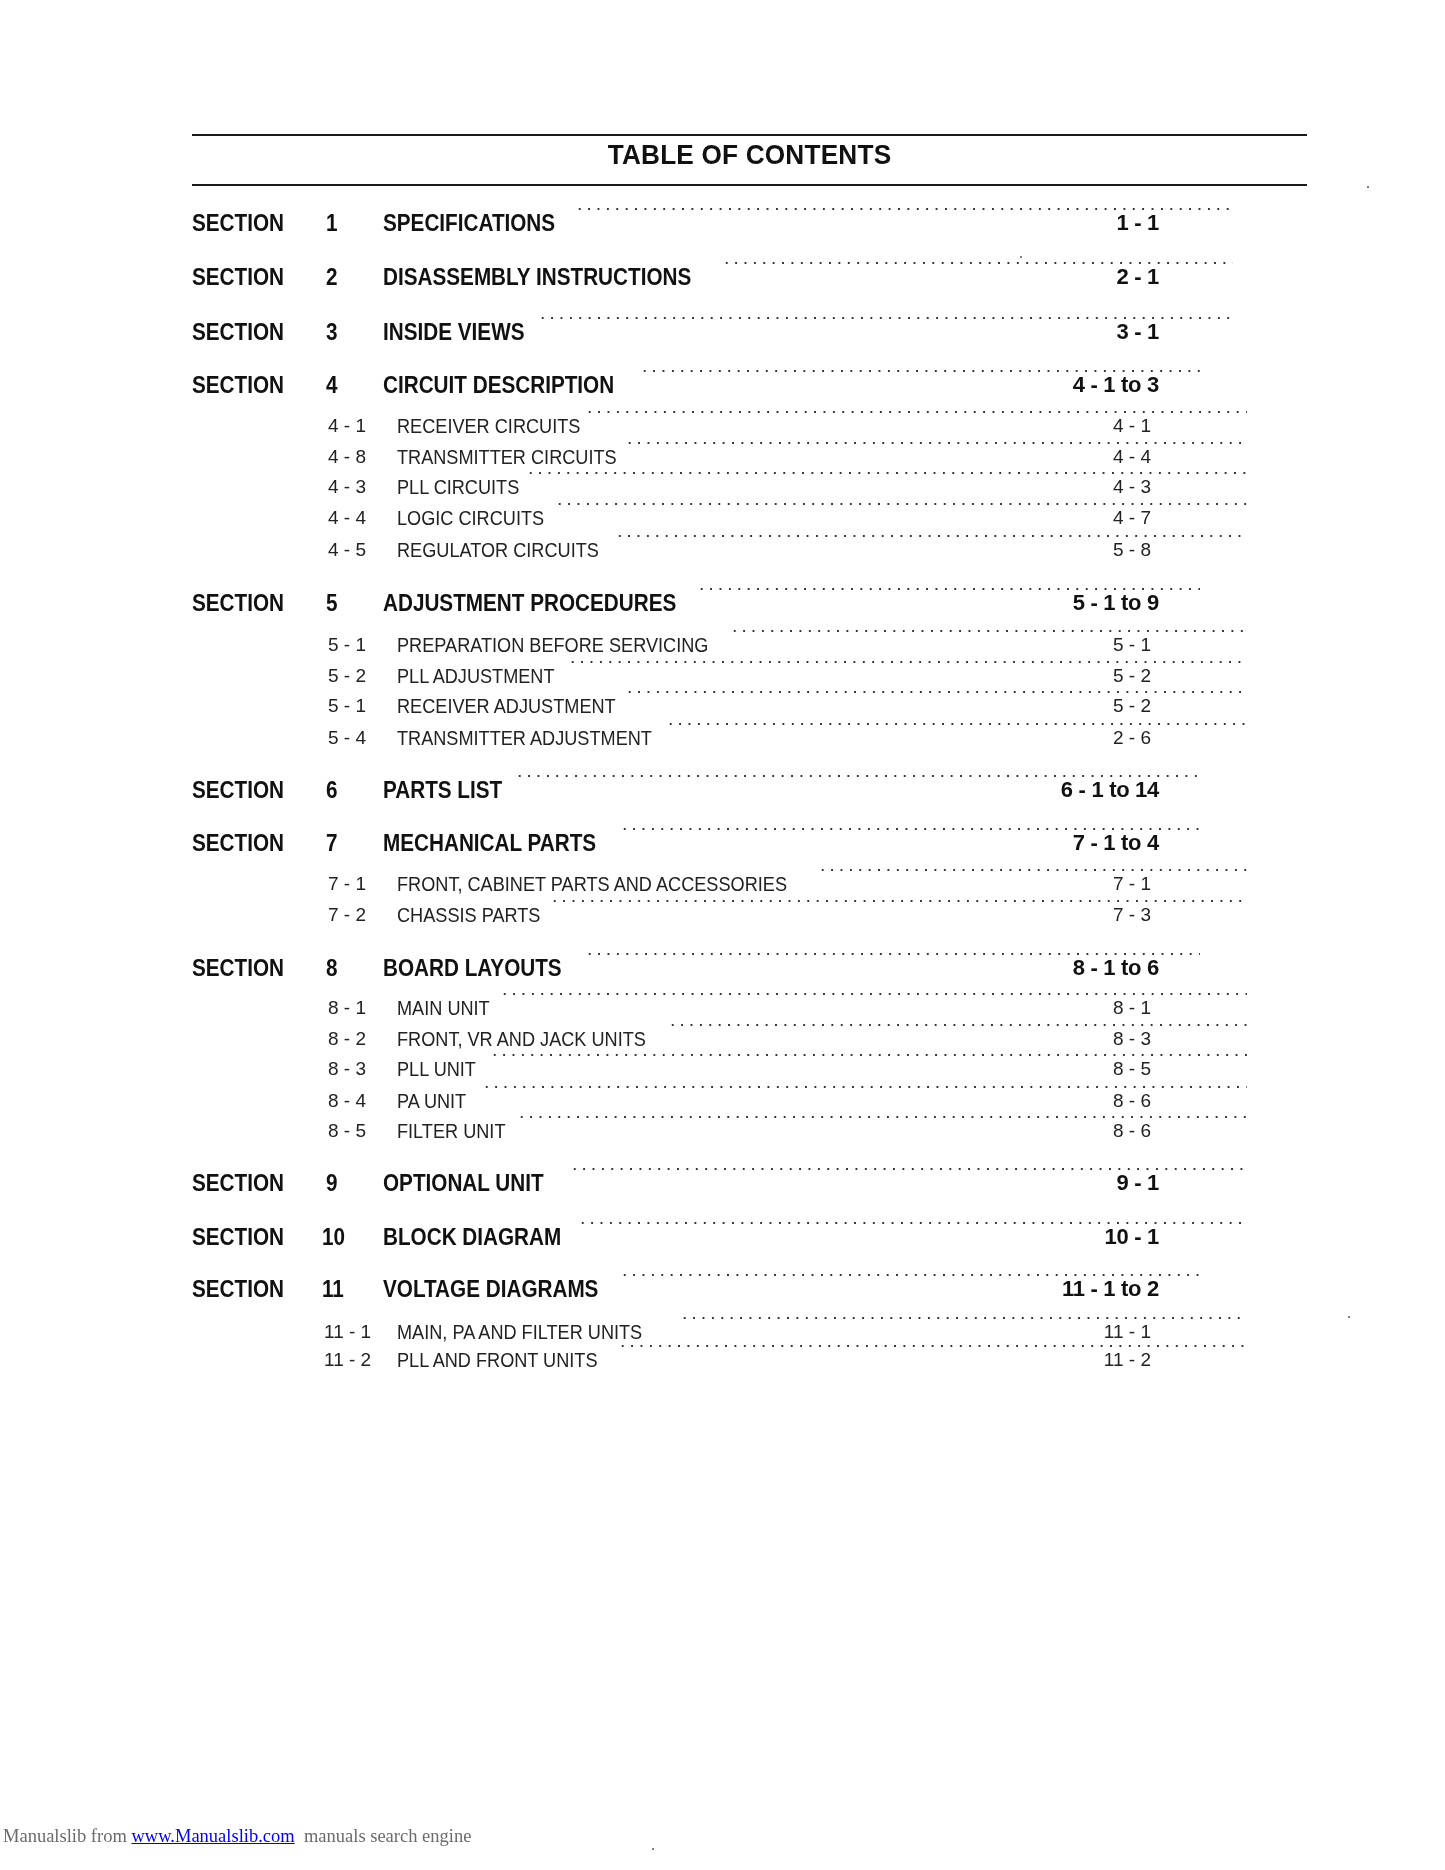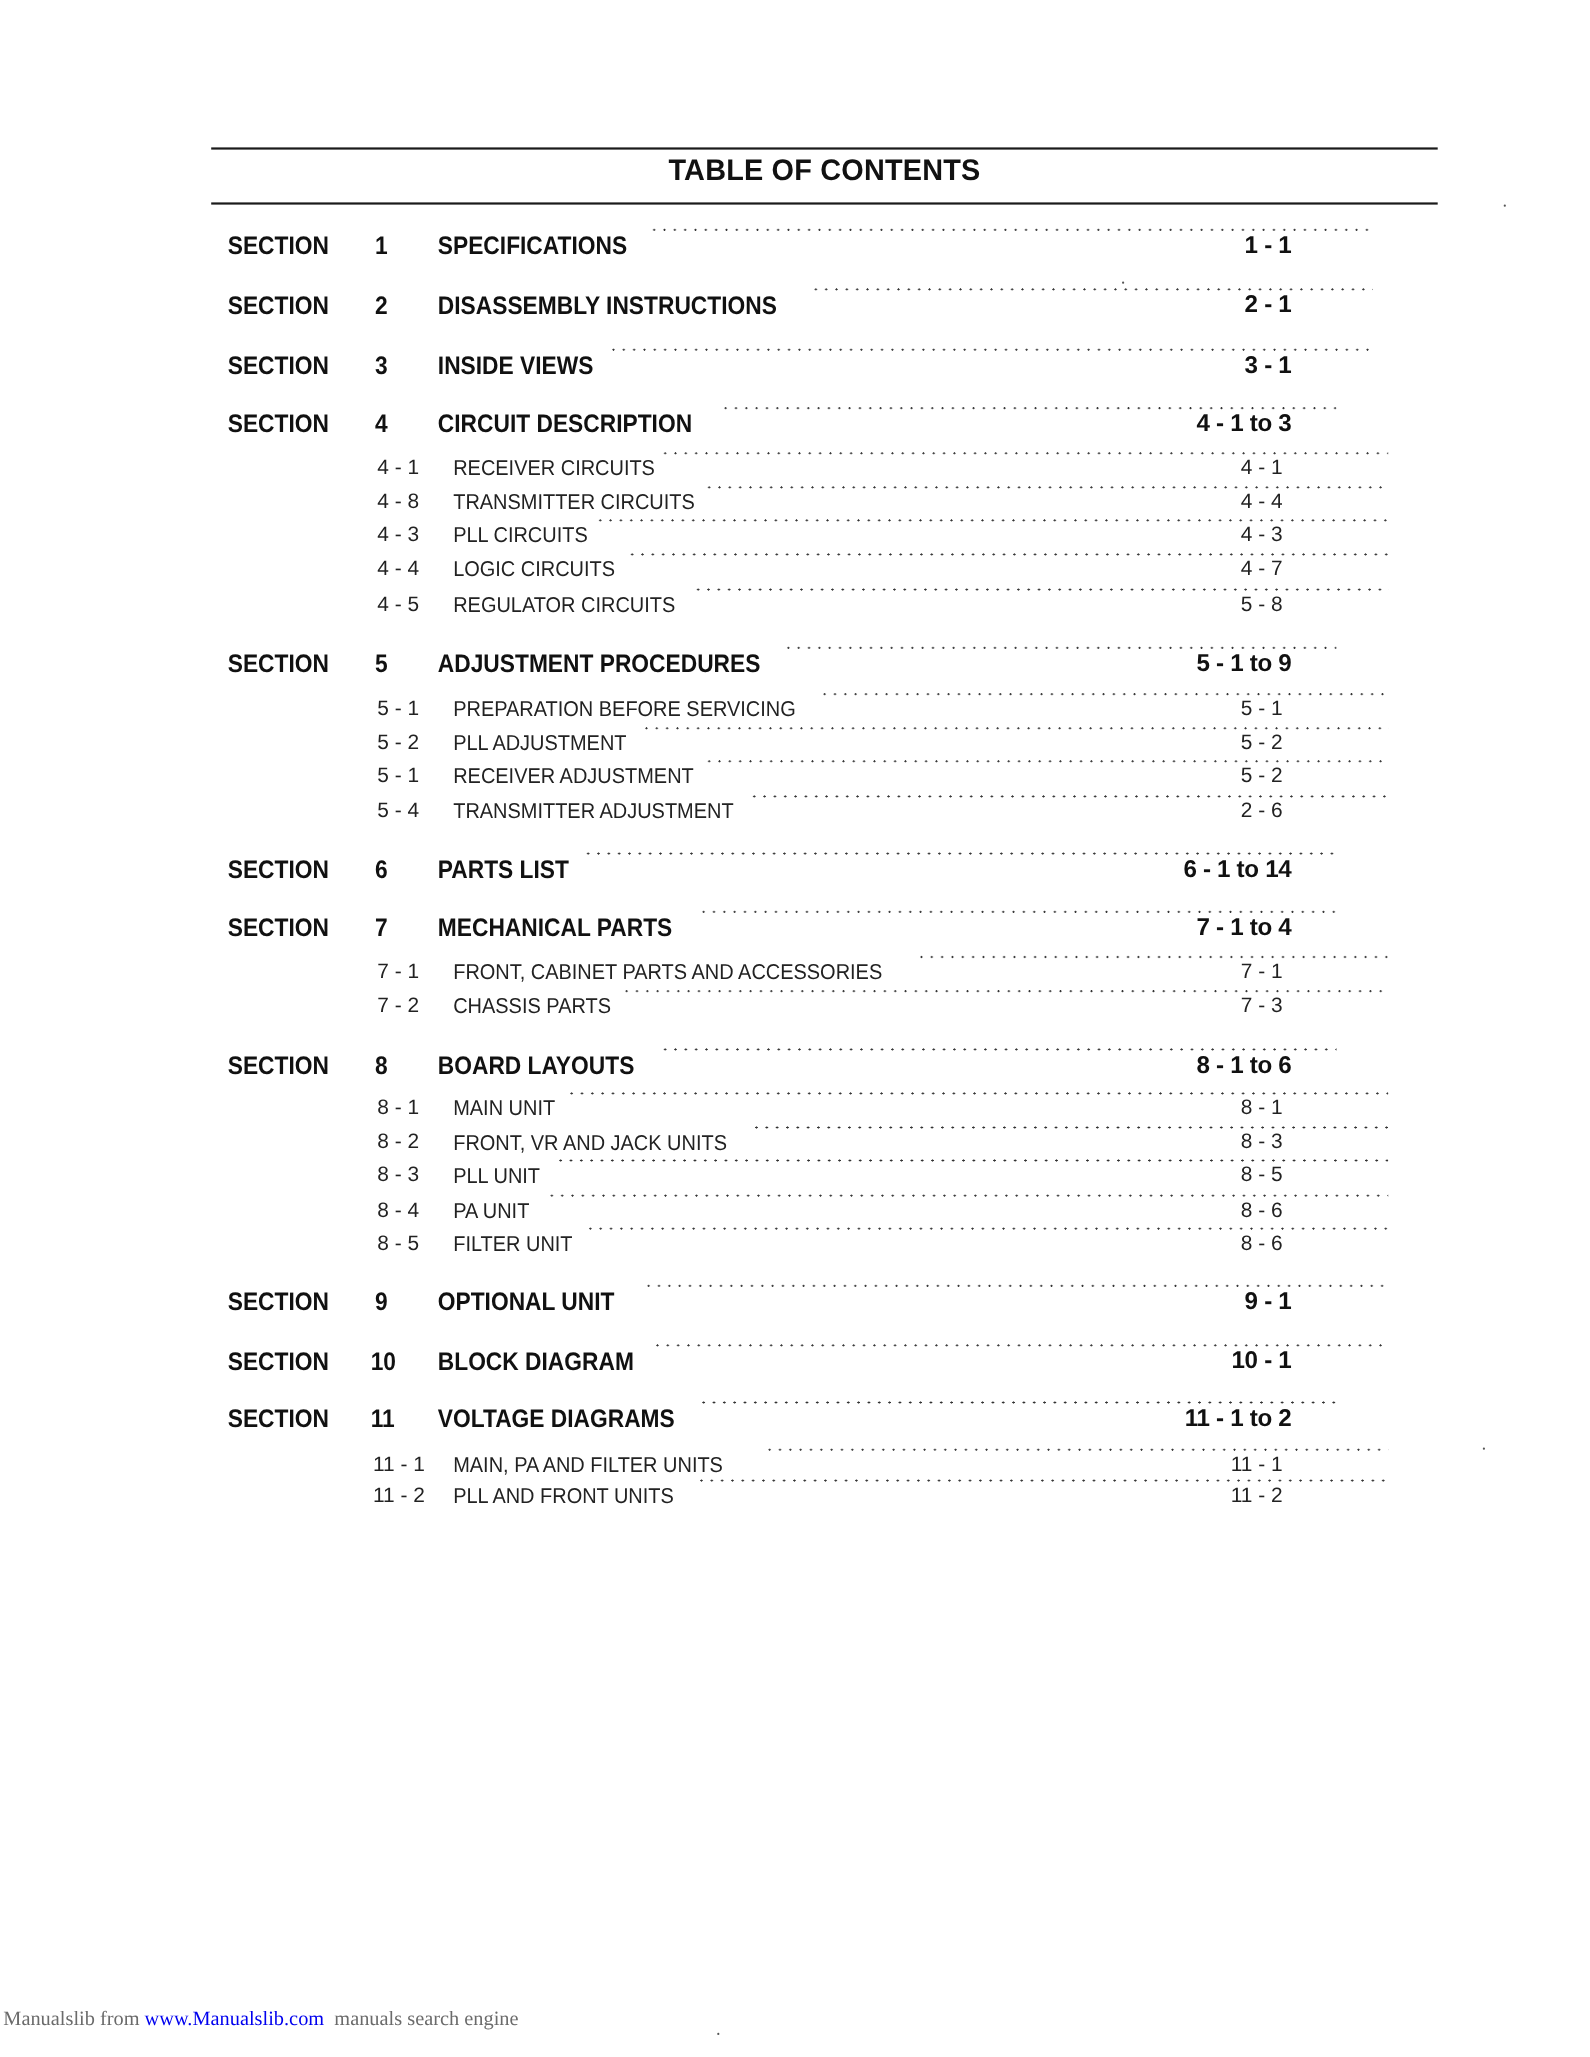--- a/index.html
+++ b/index.html
@@ -1,35 +1,35 @@
 <!DOCTYPE html>
 <html><head>
 <meta charset="utf-8">
 <style>
   html, body { margin:0; padding:0; background:#ffffff; }
   body { width:1445px; height:1870px; position:relative; overflow:hidden; color:#111; }
   .rule { position:absolute; left:192px; width:1115px; height:0; border-top:2px solid #1a1a1a; }
   .title { position:absolute; left:192px; width:1115px; top:140px; text-align:center;
            font-family:"Liberation Sans", sans-serif; font-weight:bold; font-size:27px; letter-spacing:0.2px; color:#111; transform:scaleX(0.97); }
-  .row { position:absolute; left:15px; width:1289px; height:30px; }
+  .row { position:absolute; left:0; width:1289px; height:30px; }
   .row > span { position:absolute; top:0; line-height:30px; white-space:nowrap; }
   .sec .lbl { left:192px; font-family:"Liberation Sans", sans-serif; font-weight:bold; font-size:23px; color:#111; transform:scaleX(0.9); transform-origin:left center; }
   .sec .num { left:326px; font-family:"Liberation Sans", sans-serif; font-weight:bold; font-size:23px; transform:scaleX(0.9); transform-origin:left center; }
   .sec .num.wide { left:322px; }
   .sec .name { left:383px; font-family:"Liberation Sans", sans-serif; font-weight:bold; font-size:23px; transform:scaleX(0.9); transform-origin:left center; }
   .sec .page { right:130px; font-family:"Liberation Sans", sans-serif; font-weight:bold; font-size:22px; letter-spacing:-0.3px; }
   .sub .num { left:328px; font-family:"Liberation Sans", sans-serif; font-size:19px; color:#222; }
   .sub .num.wide { left:324px; }
   .sub .name { left:397px; font-family:"Liberation Sans", sans-serif; font-size:19.5px; color:#222; transform:scaleX(0.93); transform-origin:left center; }
   .sub .page { right:138px; font-family:"Liberation Sans", sans-serif; font-size:19px; color:#222; }
   .dots { position:absolute; height:2px; top:21px;
           background-image:radial-gradient(circle, #333 0.9px, transparent 1.1px);
           background-size:9.4px 2px; background-repeat:repeat-x; }
   .footer { position:absolute; left:3px; top:1826px; font-family:"Liberation Serif", serif; font-size:18.5px; color:#6b6b6b; white-space:nowrap; }
-  .footer a { color:#0000ee; }
+  .footer a { color:#0000ee; text-decoration:underline; }
   .speck { position:absolute; width:2px; height:2px; background:#555; border-radius:1px; }
 </style>
 </head>
 <body>
 
 <div>
   <div class="rule" style="top:134px"></div>
   <div class="title">TABLE OF CONTENTS</div>
   <div class="rule" style="top:184px"></div>
 

